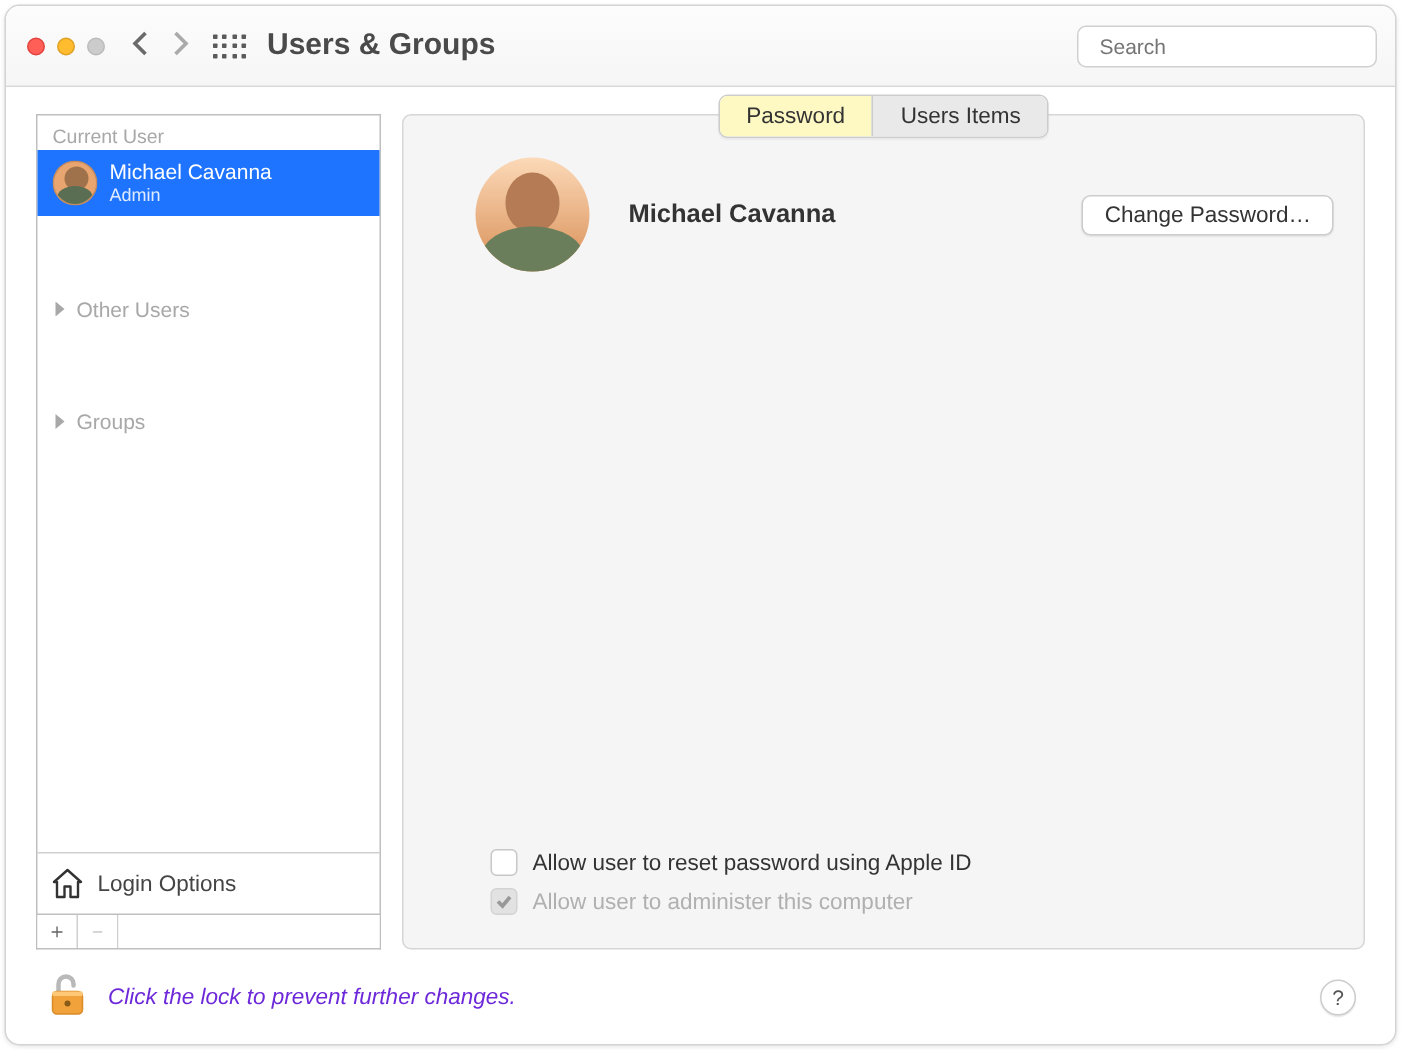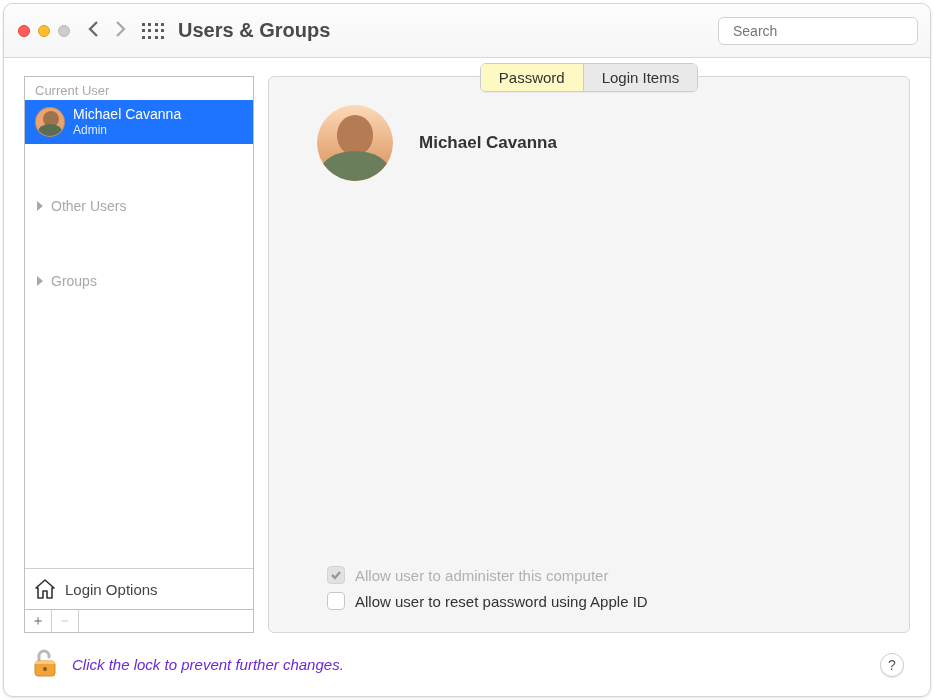--- a/index.html
+++ b/index.html
@@ -214,40 +214,41 @@
           <button>＋</button>
           <button disabled="">－</button>
           <span class="remainder"></span>
         </div>
       </div>
 
       <div class="content">
         <div class="seg-wrap">
           <div class="seg">
             <button>Password</button>
-            <button class="inactive">Login Items</button>
+            <button class="inactive">Users Items</button>
           </div>
         </div>
         <div class="content-inner">
           <div class="top-line">
             <span class="avatar-lg"></span>
             <span class="big-name">Michael Cavanna</span>
+            <button class="mac-btn change-pw">Change Password…</button>
           </div>
           <div class="content-spacer"></div>
+          <div class="check-row">
+            <span class="checkbox"></span>
+            <span>Allow user to reset password using Apple ID</span>
+          </div>
           <div class="check-row disabled">
             <span class="checkbox disabled-checked">
               <svg viewBox="0 0 12 12">
                   <polyline points="2,6 5,9 10,3"></polyline>
                 </svg>
             </span>
             <span>Allow user to administer this computer</span>
-          </div>
-          <div class="check-row">
-            <span class="checkbox"></span>
-            <span>Allow user to reset password using Apple ID</span>
           </div>
         </div>
       </div>
     </div>
 
     <div class="footer">
       <span class="lock-icon">
         <svg viewBox="0 0 28 32">
           <path d="M9 14 V9 a5 5 0 0 1 10 0 v1" fill="none" stroke="#b9b9b9" stroke-width="3" stroke-linecap="round"></path>
           <rect x="5" y="14" width="20" height="15" rx="3" fill="#f2a23a" stroke="#d88b27"></rect>

